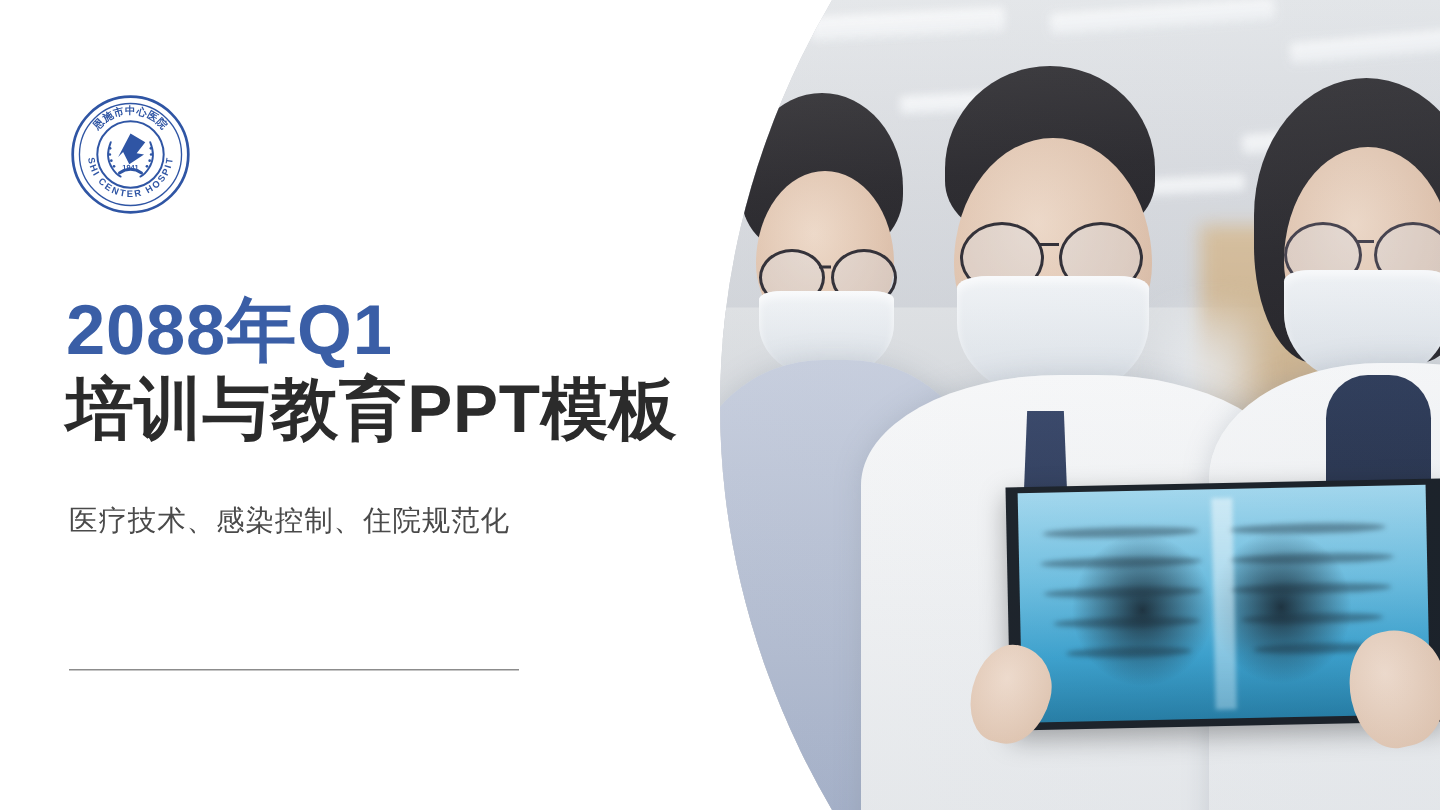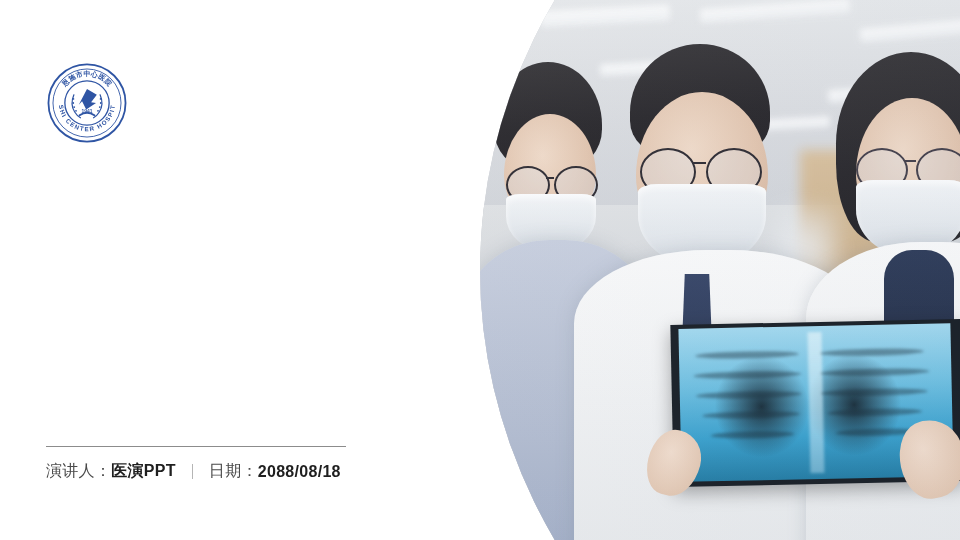--- a/index.html
+++ b/index.html
@@ -405,27 +405,25 @@
             <circle cx="66.8" cy="50" r="1.1"></circle>
           <circle cx="65.6" cy="55" r="1.1"></circle>
             <circle cx="63.4" cy="59.6" r="1.1"></circle>
         </g>
         <path d="M50 33 L62 40 L55 49 L61 50 L49 58 L44 48 L40 52 Z" fill="#2f55a4"></path>
         <path d="M41 65 q9 -6 18 0" fill="none" stroke="#2f55a4" stroke-width="2.4" stroke-linecap="round"></path>
         <text x="50" y="62.5" font-size="6" fill="#2f55a4" text-anchor="middle" font-family="'Liberation Sans',sans-serif" font-weight="700">1941</text>
       </svg>
     </div>
 
-
+    <div class="title-block">
+      <div class="title-line1">2088年Q1</div>
+      <div class="title-line2">培训与教育PPT模板</div>
+    </div>
+
+    <div class="subtitle">医疗技术、感染控制、住院规范化</div>
 
     <div class="divider"></div>
 
-    <div class="meta">
-      <span class="label">演讲人：</span>
-        <span class="val">医演PPT</span>
-      <span class="sep"></span>
-      <span class="label">日期：</span>
-        <span class="val">2088/08/18</span>
-    </div>
 
 
   </div>
 </div>
 
 </body></html>

